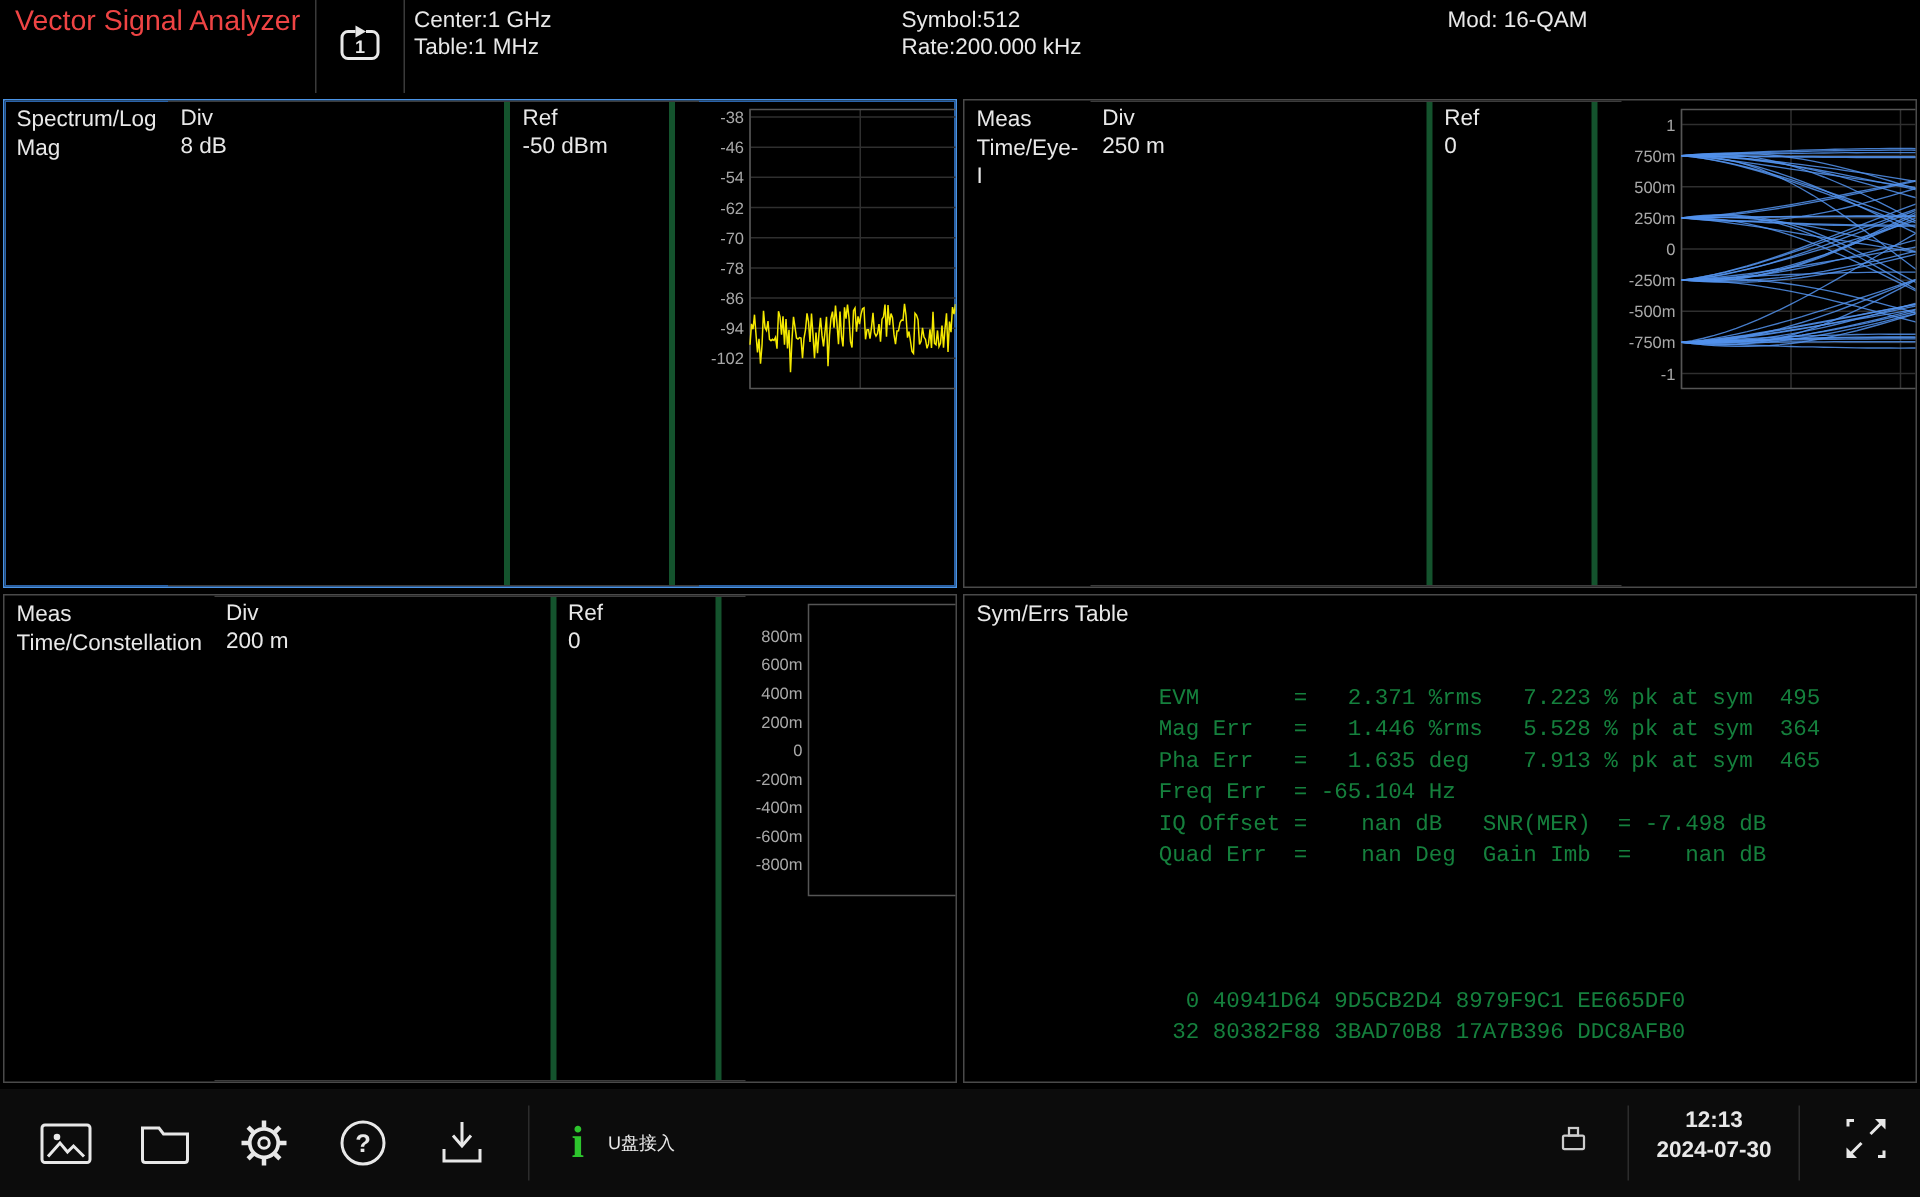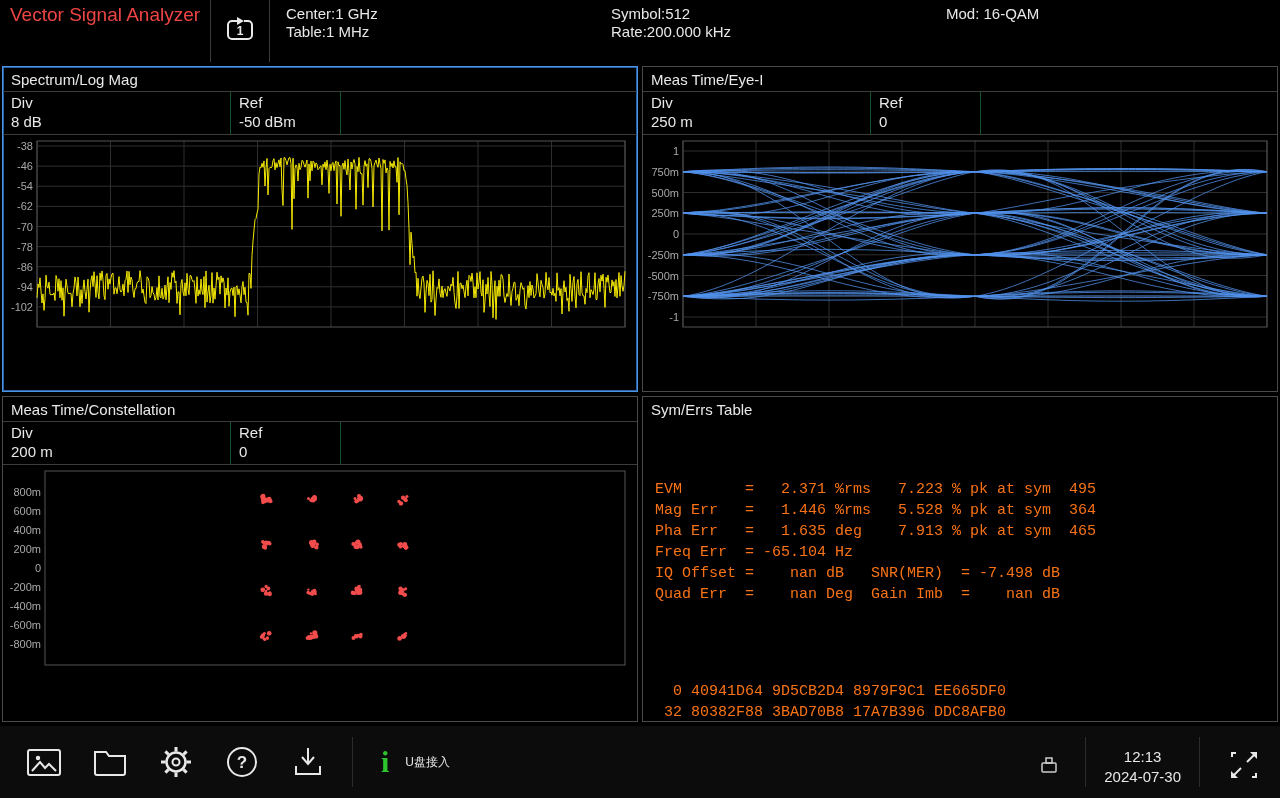--- a/index.html
+++ b/index.html
@@ -5,54 +5,54 @@
   * { margin:0; padding:0; box-sizing:border-box; }
   html,body { width:1280px; height:798px; background:#000; overflow:hidden; }
   body { font-family:"Liberation Sans",sans-serif; color:#e8e8e8; position:relative; }
 
   
   .topbar { height:62px; display:flex; align-items:stretch; }
   .app-title { color:#ef4444; font-size:19px; padding:4px 12px 0 10px; width:210px; white-space:nowrap; }
   .vsep { width:1px; background:#3a3a3a; }
   .sweep-btn { width:58px; display:flex; align-items:center; justify-content:center; }
   .hdr-block { font-size:15px; line-height:18px; padding-top:5px; white-space:nowrap; }
-  .hdr-freq { margin-left:16px; width:325px; }
+  .hdr-freq { margin-left:6px; width:325px; }
   .hdr-sym { width:335px; }
-  .hdr-mod { padding-top:5px; }
+  .hdr-mod { padding-top:5px;margin-left:29px; }
 
   
   .main { position:absolute; top:66px; left:2px; width:1276px; height:656px;
           display:grid; grid-template-columns:1fr 1fr; grid-template-rows:1fr 1fr; gap:4px; }
-  .panel { border:1px solid #4a4a4a; background:#000; display:flex; flex-direction:column; overflow:hidden; }
+  .panel { border:1px solid #4a4a4a; background:#000; display:flex; overflow:hidden; }
   .panel.selected { border:1px solid #4a93e5; box-shadow: inset 0 0 0 1px #2a62a8; }
   .panel-title { font-size:15px; line-height:19px; padding:3px 8px 2px; }
   .meas-hdr { display:grid; grid-template-columns:228px 110px 1fr;
               border-top:1px solid #3c3c3c; border-bottom:1px solid #3c3c3c; }
-  .meas-cell { padding:1px 8px 3px; border-right:1px solid #14532d; font-size:15px; line-height:19px; }
+  .meas-cell { padding:1px 8px 3px; border-right:4px solid #14532d; font-size:15px; line-height:19px; }
   .meas-cell.empty { border-right:none; }
   .chart-wrap { position:relative; flex:none; }
   .chart-wrap svg { display:block; }
   .panel-foot { font-size:15px; padding:6px 8px 0; white-space:pre; }
   .foot-row { display:flex; justify-content:space-between; line-height:19px; }
 
   
   .sym-body { padding:24px 0 0 12px; font-family:"Liberation Mono","DejaVu Sans Mono",monospace;
               font-size:15px; white-space:pre; }
   .sym-body .row { line-height:21px; }
   .hex-block { margin-top:42px; }
 
   
   .toolbar { position:absolute; bottom:0; left:0; width:1280px; height:72px; background:#0c0c0c;
              display:flex; align-items:center; }
   .tb-icon { width:44px; height:44px; margin-left:22px; display:flex; align-items:center; justify-content:center; }
   .tb-sep { width:1px; height:50px; background:#2c2c2c; margin-left:22px; }
   .info-i { color:#2dc52d; font-size:30px; font-weight:bold; margin-left:28px;
             font-family:"Liberation Serif",serif; line-height:30px; }
   .info-text { font-size:12px; margin-left:16px; }
-  .tb-right { margin-left:auto; display:flex; align-items:flex-end; }
+  .tb-right { margin-left:auto; display:flex; align-items:flex-start;font-weight:bold; }
   .clock { text-align:center; font-size:15px; line-height:20px; margin:0 18px; }
 </style>
 </head>
 <body>
 
 <header class="topbar">
   <div class="app-title">Vector Signal Analyzer</div>
   <div class="vsep"></div>
   <div class="sweep-btn">
     <svg width="40" height="34">
@@ -413,21 +413,21 @@
     <div class="panel-foot">
       <div class="foot-row">
         <span>Start: -3.046154</span>
         <span>Stop: 3.046154</span>
       </div>
     </div>
   </section>
 
   <section class="panel">
     <div class="panel-title">Sym/Errs Table</div>
-    <div class="sym-body" style="color: #f97316;">
+    <div class="sym-body" style="color: #15803d;">
       <div id="err-block"><div class="row">EVM       =   2.371 %rms   7.223 % pk at sym  495</div><div class="row">Mag Err   =   1.446 %rms   5.528 % pk at sym  364</div><div class="row">Pha Err   =   1.635 deg    7.913 % pk at sym  465</div><div class="row">Freq Err  = -65.104 Hz</div><div class="row">IQ Offset =    nan dB   SNR(MER)  = -7.498 dB</div><div class="row">Quad Err  =    nan Deg  Gain Imb  =    nan dB</div></div>
       <div id="hex-block" class="hex-block"><div class="row">  0 40941D64 9D5CB2D4 8979F9C1 EE665DF0</div><div class="row"> 32 80382F88 3BAD70B8 17A7B396 DDC8AFB0</div></div>
     </div>
   </section>
 
 </div>
 
 <footer class="toolbar">
 
   <div class="tb-icon">

